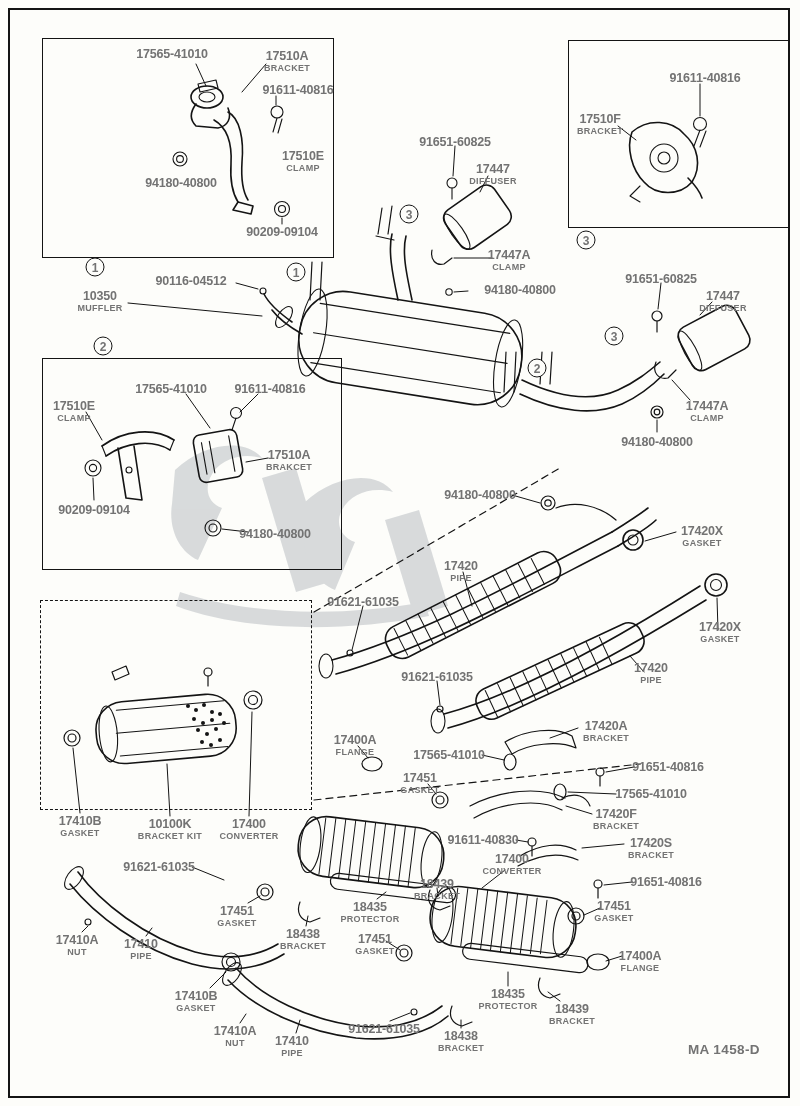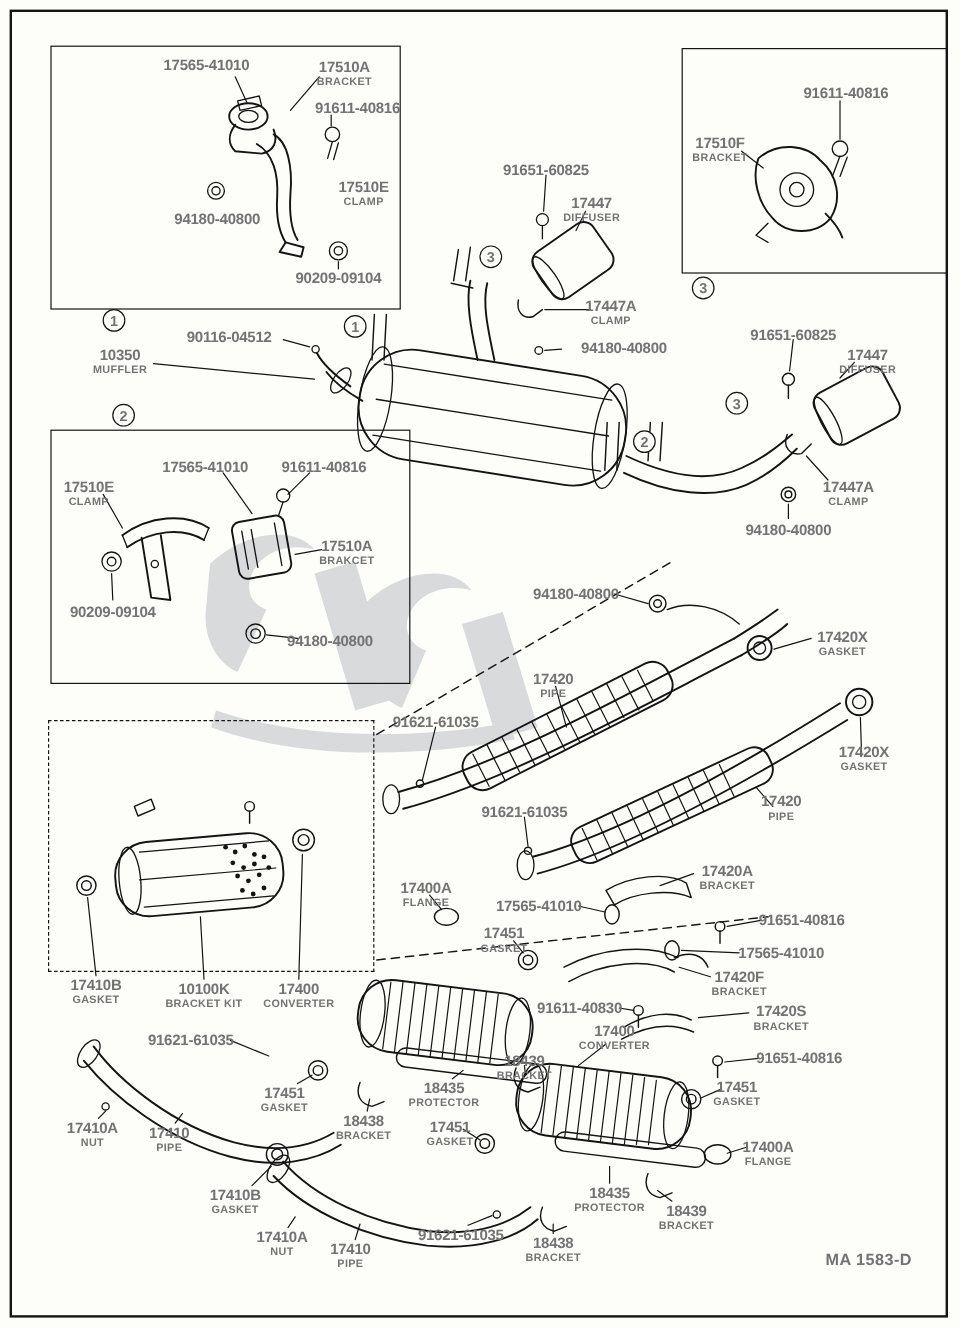--- a/index.html
+++ b/index.html
@@ -565,16 +565,16 @@
   <div class="callout-layer">
       <div class="callout" style="left: 95px; top: 267px;">1</div>
       <div class="callout" style="left: 296px; top: 272px;">1</div>
       <div class="callout" style="left: 103px; top: 346px;">2</div>
       <div class="callout" style="left: 537px; top: 368px;">2</div>
       <div class="callout" style="left: 409px; top: 214px;">3</div>
       <div class="callout" style="left: 586px; top: 240px;">3</div>
       <div class="callout" style="left: 614px; top: 336px;">3</div>
     </div>
 
-  <div class="footer-code">MA 1583-D</div>
+  <div class="footer-code">MA 1458-D</div>
 
   <div class="frame"></div>
 </div>
 
 </body></html>

